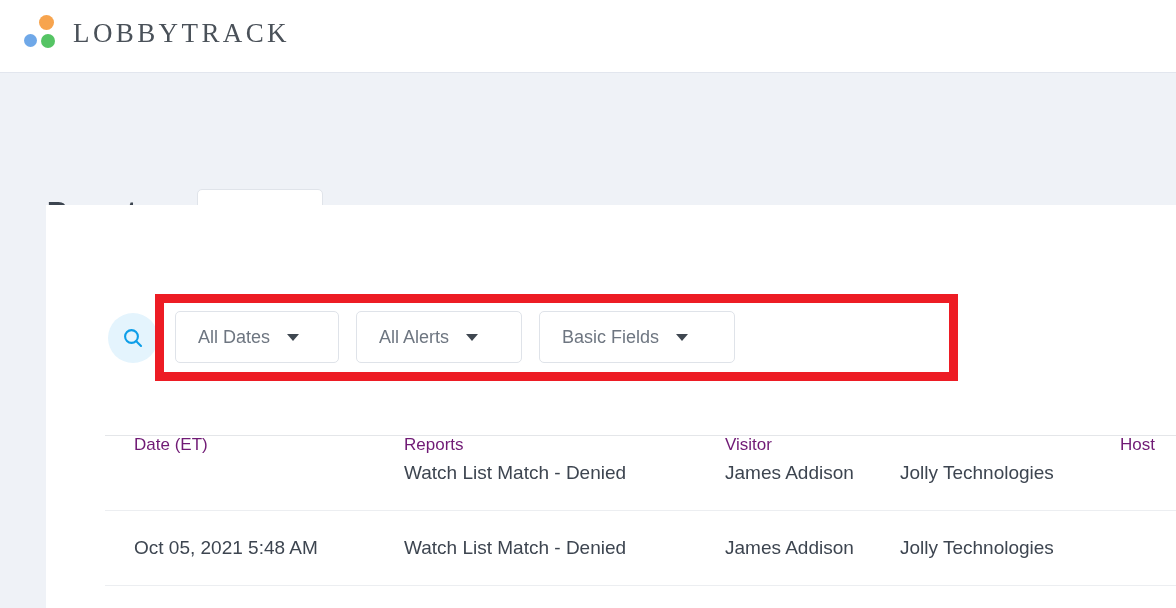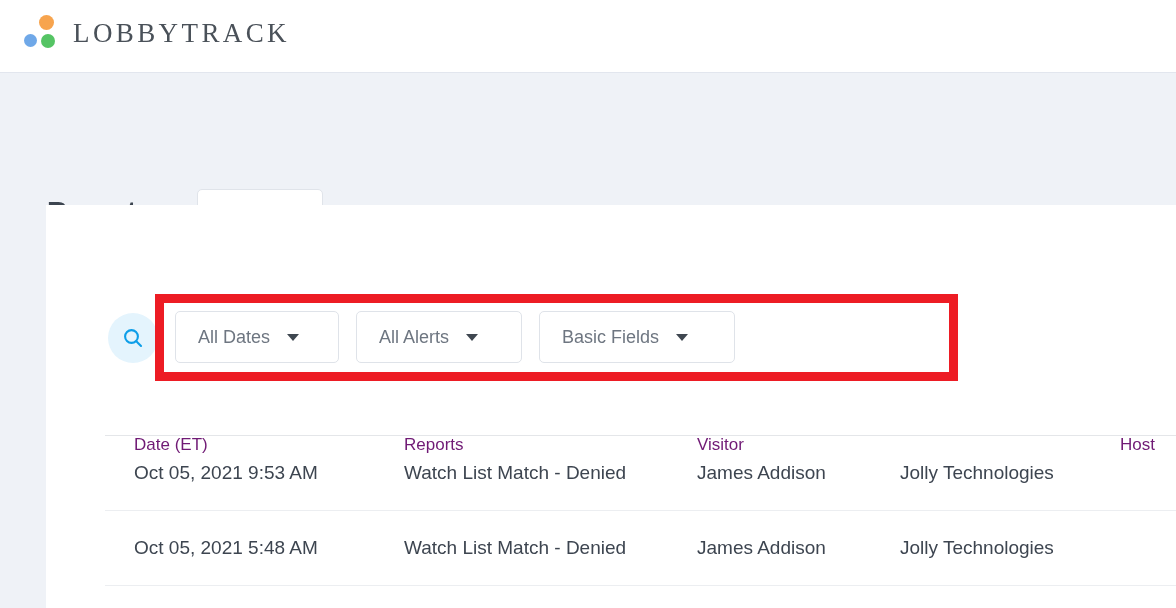--- a/index.html
+++ b/index.html
@@ -199,21 +199,21 @@
   }
   .td {
     position: absolute;
     top: 26px;
     font-size: 19px;
     color: #3d4550;
     white-space: nowrap;
   }
   .c-date { left: 29px; }
   .c-action { left: 299px; }
-  .c-visitor { left: 592px; }
+  .c-visitor { left: 620px; }
   .c-org { left: 795px; }
   .c-host { left: 1015px; }
 </style>
 </head>
 <body>
 
 <div class="appbar">
   <div class="logo-wrap">
     <span class="dot dot-o"></span>
     <span class="dot dot-b"></span>
@@ -259,21 +259,20 @@
 
 <div class="table">
   <div class="thead">
     <span class="th c-date">Date (ET)</span>
     <span class="th c-action">Reports</span>
     <span class="th c-visitor">Visitor</span>
     <span class="th c-host">Host</span>
   </div>
 
   <div class="row">
-    <span class="td c-date">Oct 05, 2021 9:53 AM</span>
     <span class="td c-action">Watch List Match - Denied</span>
     <span class="td c-visitor">James Addison</span>
     <span class="td c-org">Jolly Technologies</span>
     <span class="td c-host"></span>
   </div>
 
   <div class="row">
     <span class="td c-date">Oct 05, 2021 5:48 AM</span>
     <span class="td c-action">Watch List Match - Denied</span>
     <span class="td c-visitor">James Addison</span>

